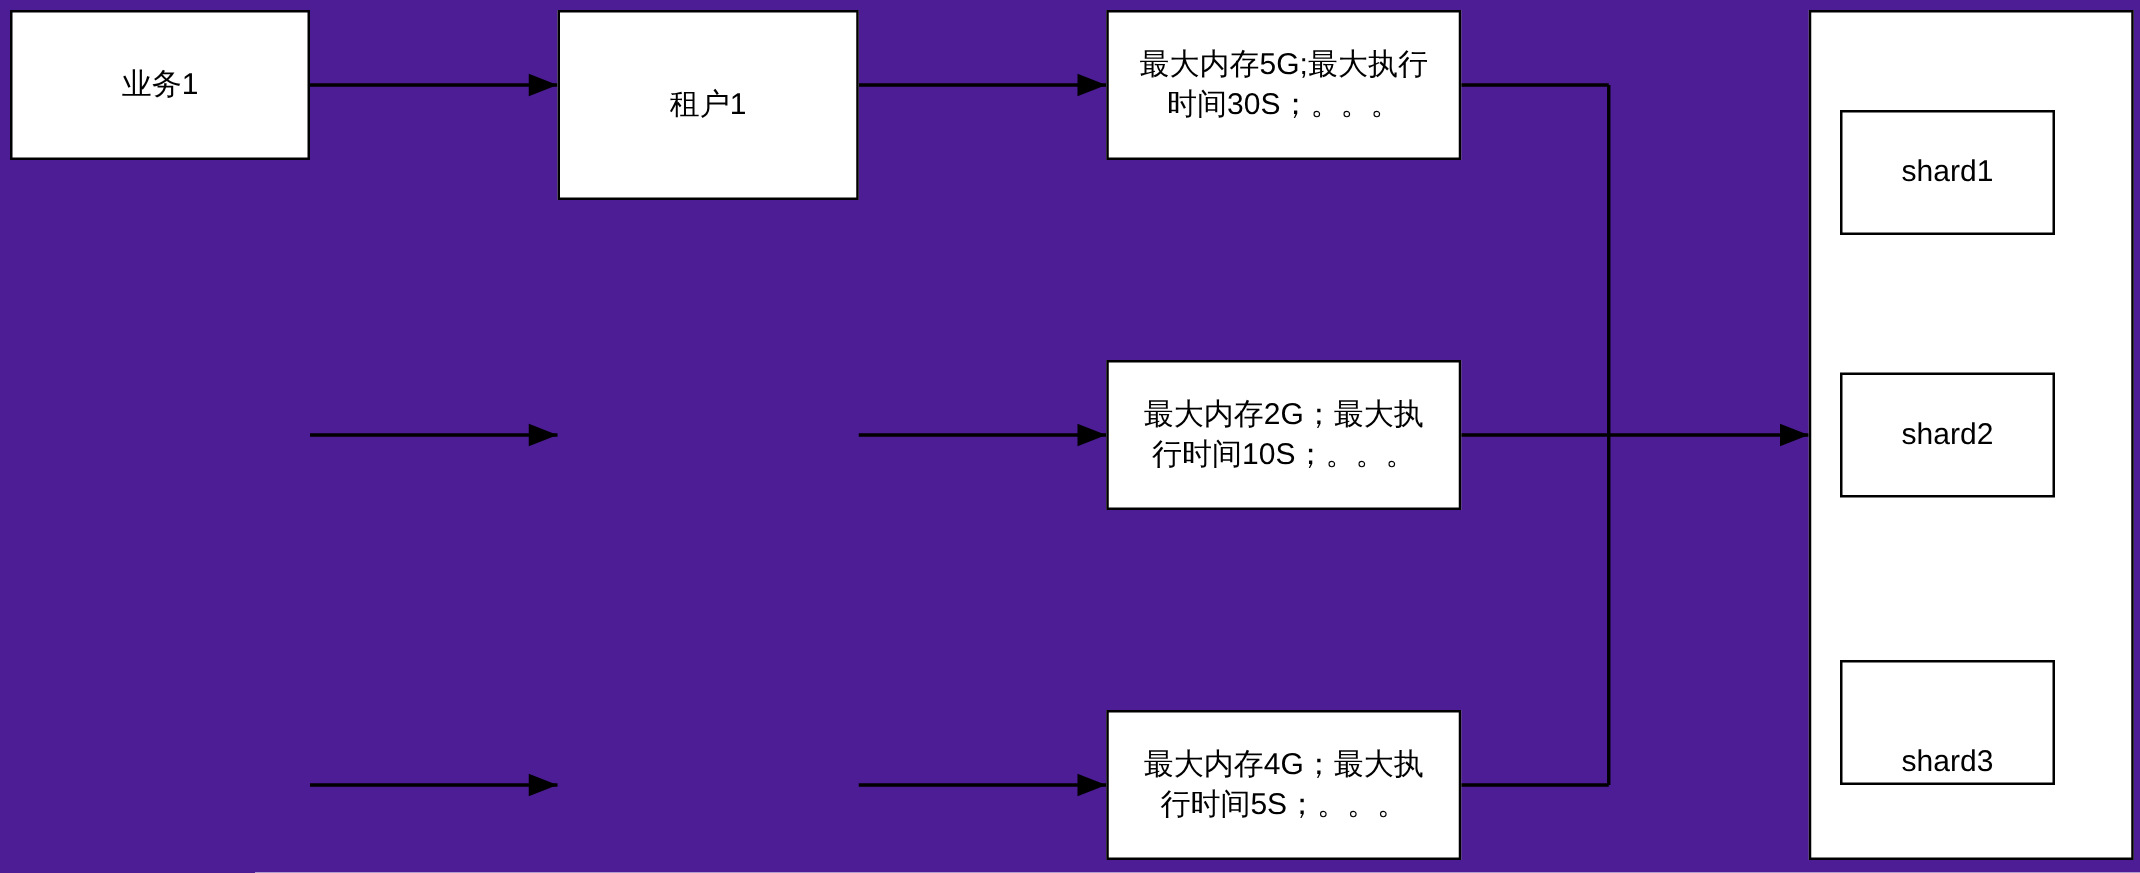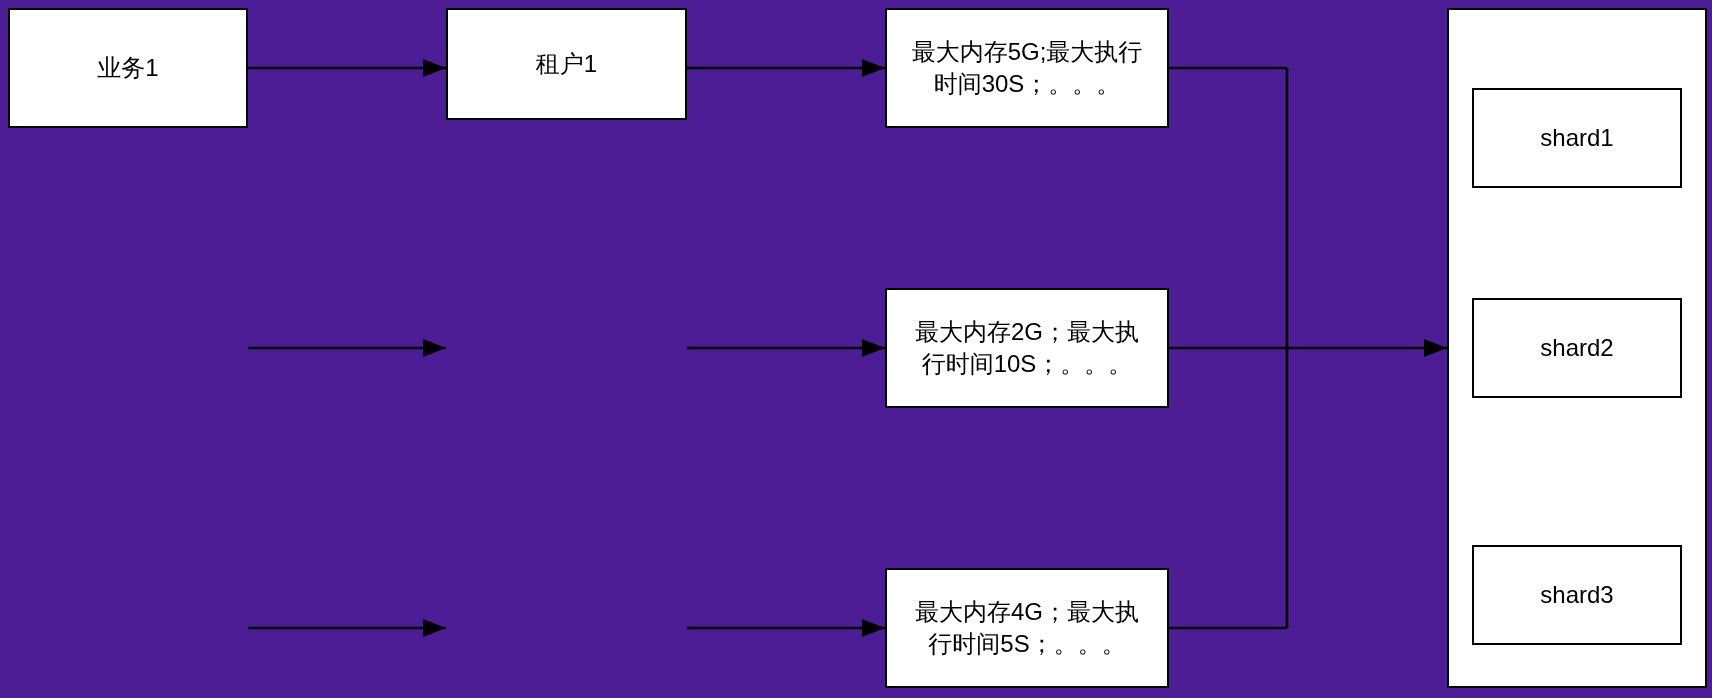--- a/index.html
+++ b/index.html
@@ -31,25 +31,25 @@
     display: flex;
     align-items: center;
     justify-content: center;
     text-align: center;
   }
   .node-label { white-space: pre-line; line-height: 32px; }
   .cluster { background: #ffffff; }
   
   .row1 { top: 8px; }   .row2 { top: 288px; }  .row3 { top: 568px; }
   .col-business { left: 8px;   width: 240px; height: 120px; }
-  .col-tenant   { left: 446px; width: 241px; height: 112px; }
+  .col-tenant   { left: 446px; width: 241px; height: 152px; }
   .col-quota    { left: 885px; width: 284px; height: 120px; }
   .cluster      { left: 1447px; top: 8px; width: 260px; height: 680px; }
-  .shard        { left: 1472px; width: 210px; height: 100px; }
-  .shard1 { top: 88px; }  .shard2 { top: 298px; justify-content: center; }  .shard3 { top: 545px; }
+  .shard        { left: 1472px; width: 172px; height: 100px; }
+  .shard1 { top: 88px; }  .shard2 { top: 298px; justify-content: center; }  .shard3 { top: 528px; align-items: flex-end; }
 </style>
 </head>
 <body>
 
 <div class="canvas">
 
   <svg class="connectors" width="1712" height="698" viewBox="0 0 1712 698" xmlns="http://www.w3.org/2000/svg">
     <defs>
       <marker id="arrow" markerUnits="userSpaceOnUse" markerWidth="26" markerHeight="20" refX="24" refY="10" orient="auto">
         <path d="M1,1 L24,10 L1,19 Z" style="fill:#000000;stroke:none"></path>

